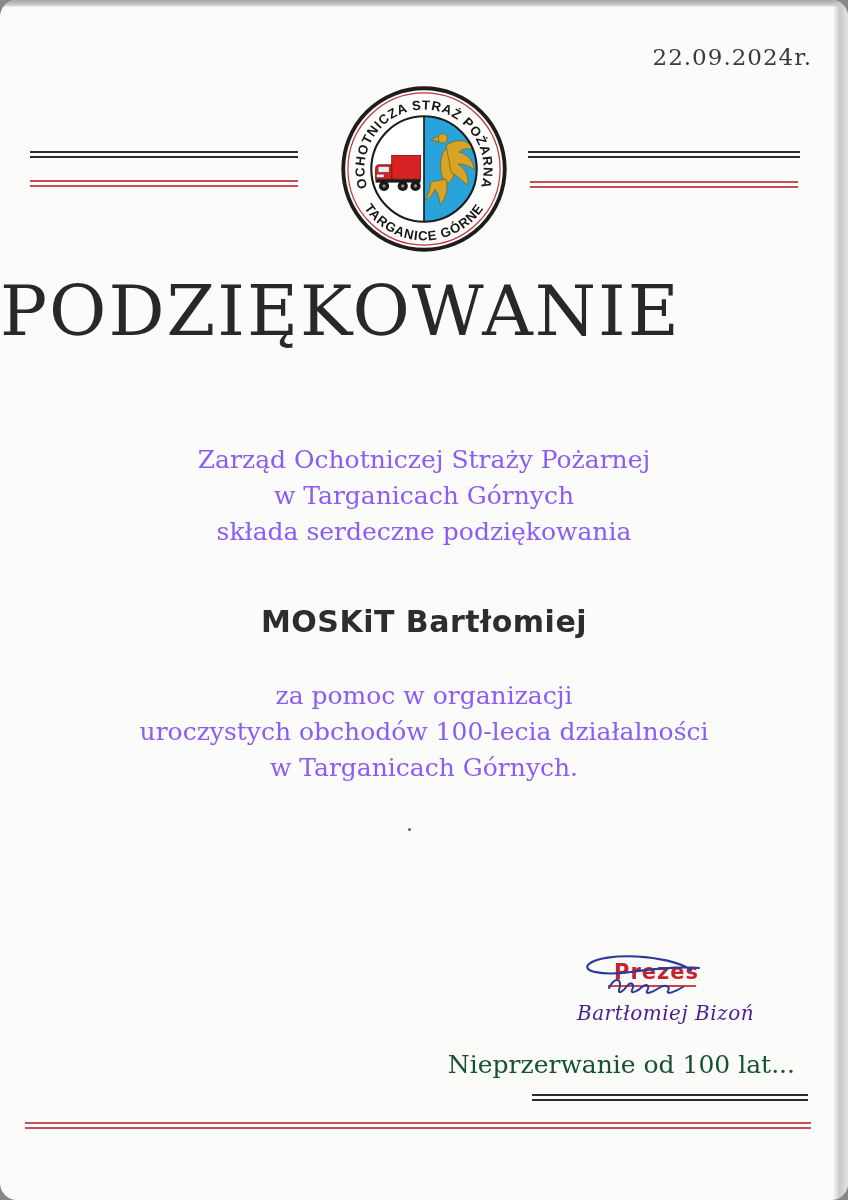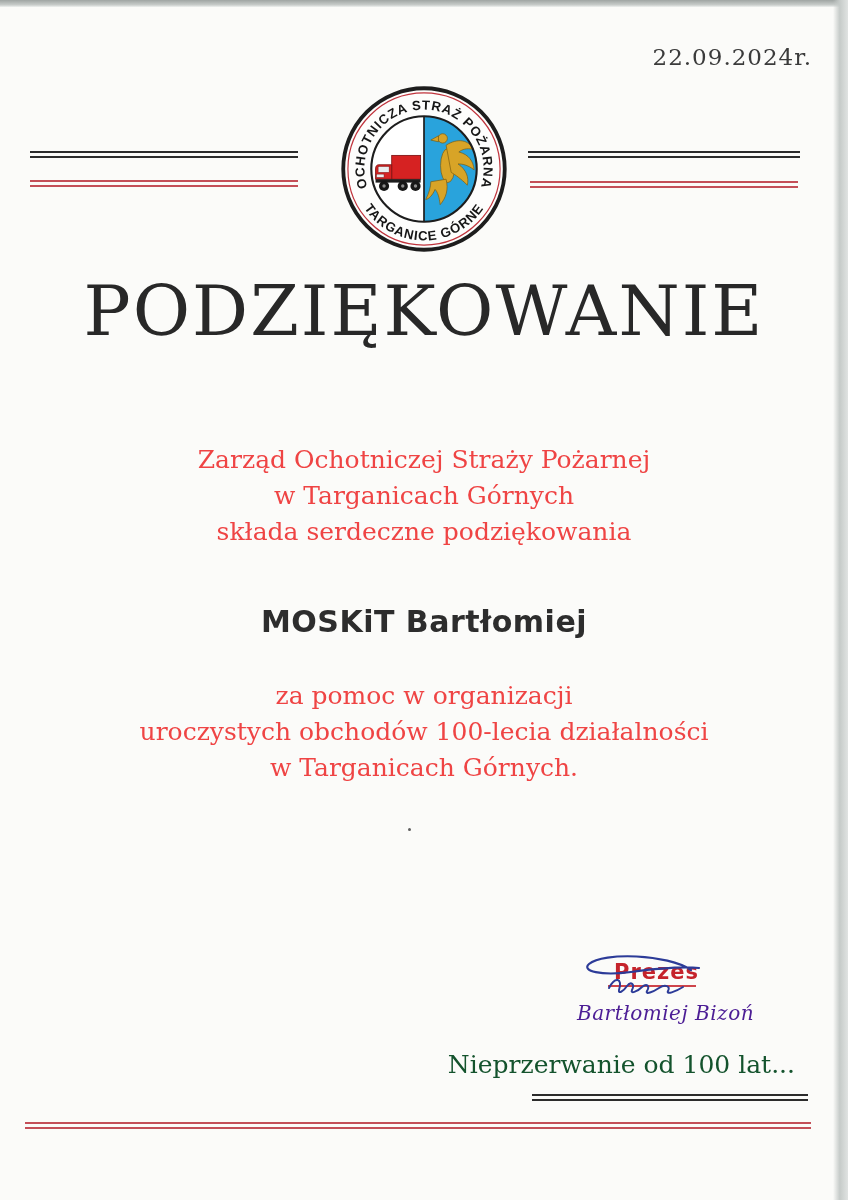--- a/index.html
+++ b/index.html
@@ -1,34 +1,34 @@
 <!DOCTYPE html>
 <html><head>
 <meta charset="utf-8">
 <style>
   html,body{margin:0;padding:0;background:#888;}
   .page{
     position:relative;width:848px;height:1200px;margin:0 auto;
     background:#fbfbf9;overflow:hidden;
-    font-family:"DejaVu Serif", serif;color:#3a3a3a;
+    font-family:"DejaVu Serif", serif;color:#3a3a3a;border-radius:17px;
   }
   .edge-top{position:absolute;top:0;left:0;width:100%;height:7px;
     background:linear-gradient(to bottom,#9fa5a3,#c8ccca 70%,#efF1f0);}
   .edge-right{position:absolute;top:0;right:0;width:15px;height:100%;
     background:linear-gradient(to right,rgba(198,203,201,0) 0%,#c6cbc9 45%,#e0e3e2 100%);}
   .date{position:absolute;top:44px;right:36px;font-size:23px;letter-spacing:1px;color:#3b3b3b;}
   .logo{position:absolute;top:84px;left:50%;transform:translateX(-50%);}
   .logo-arc{font-family:"Liberation Sans",sans-serif;font-weight:bold;fill:#161616;letter-spacing:1px;}
   .rule{position:absolute;box-sizing:border-box;height:7px;border-top:2px solid;border-bottom:2px solid;}
   .rule.black{border-color:#2c2c2c;}
   .rule.red{border-color:#c44f58;}
-  .title{position:absolute;top:270px;left:0;width:100%;text-align:center;
+  .title{position:absolute;top:270px;left:0;width:100%;text-align:left;
     font-size:70px;letter-spacing:2px;color:#282828;white-space:nowrap;}
   .centered-block{position:absolute;left:0;width:100%;text-align:center;
-    font-size:25px;line-height:36px;color:#ef4444;}
+    font-size:25px;line-height:36px;color:#8b5cf6;}
   .intro{top:442px;}
   .bodytext{top:678px;}
   .recipient{position:absolute;top:604px;left:0;width:100%;text-align:center;
     font-family:"DejaVu Sans",sans-serif;font-weight:bold;font-size:30px;color:#2d2d2d;letter-spacing:0.5px;}
   .artifact-dot{position:absolute;left:408px;top:828px;width:3px;height:3px;border-radius:50%;background:#5f5f5f;}
   .sig-role{position:absolute;left:614px;top:960px;font-family:"DejaVu Sans",sans-serif;
     font-weight:bold;font-size:21px;color:#c5232b;letter-spacing:1px;}
   .sig-underline{position:absolute;left:608px;top:985px;width:88px;height:2px;background:#c5232b;opacity:.85;}
   .sig-scribble{position:absolute;left:573px;top:948px;}
   .sig-name{position:absolute;left:577px;top:1001px;font-style:italic;font-weight:normal;

